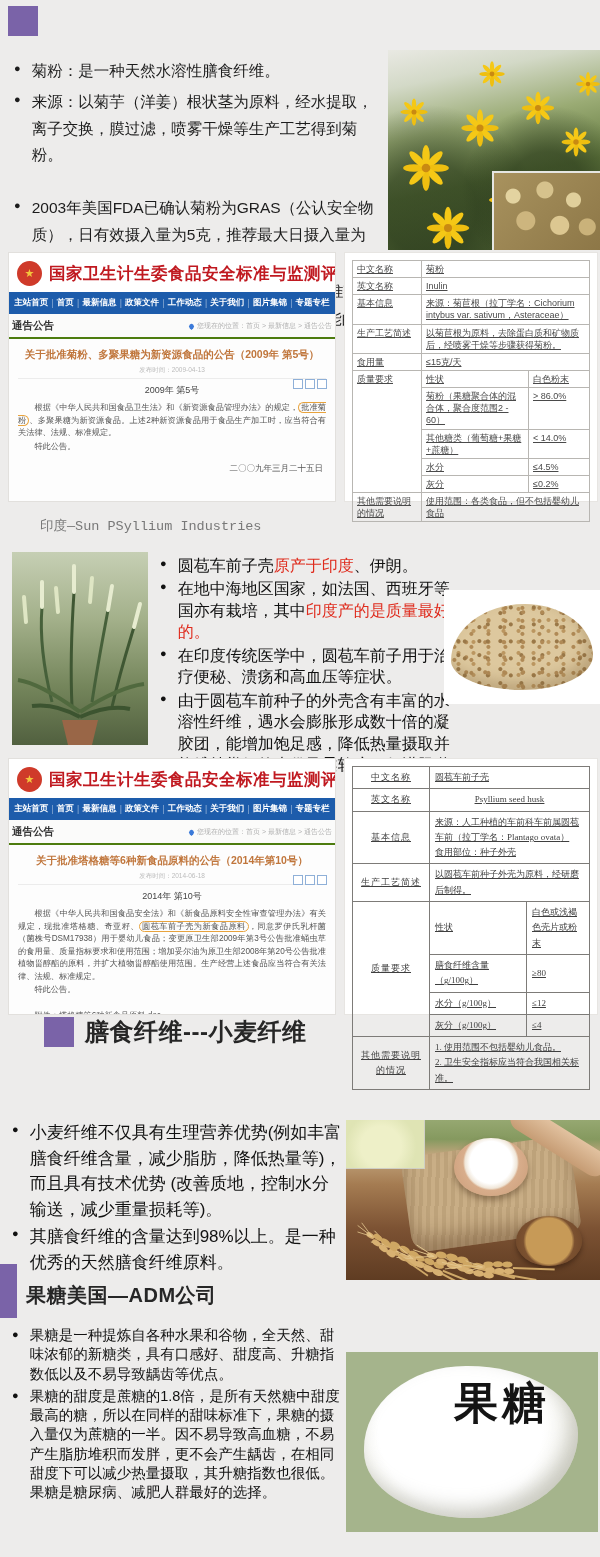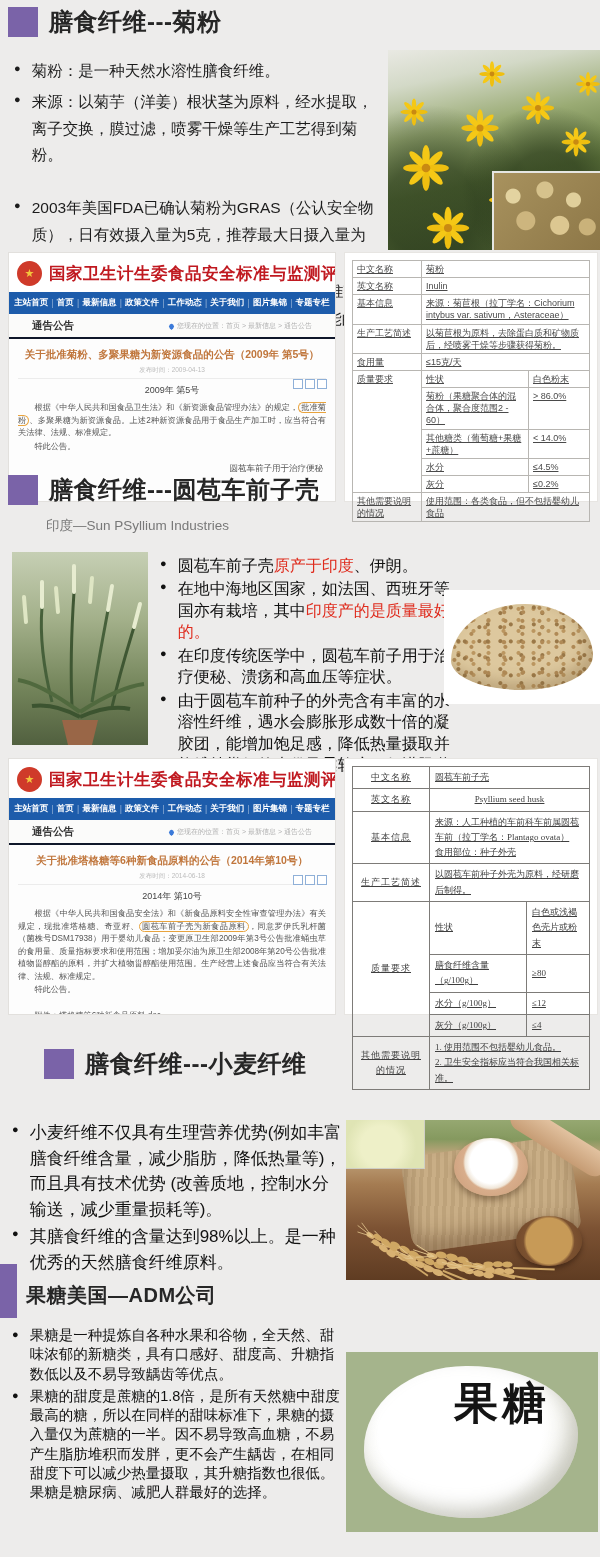--- a/index.html
+++ b/index.html
@@ -28,21 +28,21 @@
   .subtitle3{position:absolute;font-size:15px;color:#5c5c5c;letter-spacing:1px;}
   
   .gov{position:absolute;width:328px;background:#fdfdfd;border:1px solid #e2e0dd;box-sizing:border-box;overflow:hidden;}
   .gov-top{display:flex;align-items:center;gap:7px;padding:8px 8px 6px;background:#fff;}
   .emblem{width:25px;height:25px;border-radius:50%;background:#cf3a2a;display:flex;align-items:center;justify-content:center;
           color:#f3c53d;font-size:11px;flex:0 0 auto;}
   .site-title{font-size:16.5px;font-weight:bold;color:#c01920;white-space:nowrap;letter-spacing:.5px;}
   .gov-nav{background:#1d5cab;display:flex;justify-content:space-evenly;align-items:center;padding:5px 2px;
            font-size:8.5px;color:#fff;font-weight:bold;white-space:nowrap;}
   .gov-nav .sep{color:rgba(255,255,255,.5);font-weight:normal;}
-  .notice-row{display:flex;justify-content:space-between;align-items:center;padding:5px 23px 4px;border-bottom:2px solid #0f172a;background:#fbfbfa;}
+  .notice-row{display:flex;justify-content:space-between;align-items:center;padding:5px 3px 4px;border-bottom:2px solid #4d7c0f;background:#fbfbfa;}
   .notice-label{font-size:10.5px;font-weight:bold;color:#333;}
   .crumb{font-size:7px;color:#b0b0b0;display:flex;align-items:center;gap:3px;}
   .pin{width:5px;height:5px;background:#3b7ad9;border-radius:50% 50% 50% 0;transform:rotate(-45deg);flex:0 0 auto;}
   .article{position:relative;padding:5px 9px 4px;background:#fdfdfd;}
   .a-title{text-align:center;color:#c0763c;font-size:10.5px;font-weight:bold;line-height:1.35;margin:3px 6px 0;}
   .a-date{text-align:center;font-size:6.5px;color:#bcbcbc;margin:5px 0 2px;}
   .a-icons{position:absolute;right:8px;display:flex;gap:2px;}
   .a-icons span{width:8px;height:8px;border:1px solid #8fb0d8;background:#fff;display:block;}
   .a-div{border-top:1px solid #ececec;margin:3px 0 5px;}
   .a-docno{text-align:center;font-size:9px;color:#444;margin:3px 0 5px;}
@@ -106,21 +106,20 @@
       box-shadow:inset -8px -10px 18px rgba(150,150,135,.45);}
   .sugar-label{position:absolute;left:96px;top:22px;font-size:44px;font-weight:bold;color:#141414;letter-spacing:4px;margin-left:12px;}
 </style>
 </head>
 <body>
 
 <div id="page">
 
   <div class="sec-header" style="left:8px;top:6px;">
     <div class="sq"></div>
-    <div class="sec-title">膳食纤维---菊粉</div>
   </div>
 
   <div class="blist blist1" style="left:14px;top:58px;">
     <div class="bi">
         <span class="mk">●</span>
         <span>菊粉：是一种天然水溶性膳食纤维。</span>
       </div>
     <div class="bi gap">
         <span class="mk">●</span>
         <span>来源：以菊芋（洋姜）根状茎为原料，经水提取，离子交换，膜过滤，喷雾干燥等生产工艺得到菊粉。</span>
@@ -200,21 +199,21 @@
         <span></span>
           <span></span>
           <span></span>
       </div>
       <div class="a-div"></div>
       <div class="a-docno">2009年 第5号</div>
       <div class="a-body">
         <p><span>根据《中华人民共和国食品卫生法》和《新资源食品管理办法》的规定，</span><span class="hl">批准菊粉</span><span>、多聚果糖为新资源食品。上述2种新资源食品用于食品生产加工时，应当符合有关法律、法规、标准规定。</span></p>
         <p>特此公告。</p>
       </div>
-      <div class="a-sign">圆苞车前子用于治疗便秘</div>
+      <div class="a-sign">二〇〇九年三月二十五日</div>
     </div>
   </div>
 
   <div class="panel" style="left:344px;top:252px;width:254px;height:250px;">
     <table class="t1">
       <tbody>
           <tr>
             <td class="lb">中文名称</td>
             <td colspan="2">菊粉</td>
           </tr>
@@ -256,25 +255,21 @@
             <td class="qv">≤0.2%</td>
           </tr>
       <tr>
             <td class="lb">其他需要说明的情况</td>
             <td colspan="2">使用范围：各类食品，但不包括婴幼儿食品</td>
           </tr>
     </tbody>
       </table>
   </div>
 
-  <div class="sec-header" style="left:8px;top:474px;">
-    <div class="sq"></div>
-    <div class="sec-title">膳食纤维---圆苞车前子壳</div>
-  </div>
-  <div class="subtitle2" style="left:46px;top:517px;">印度—Sun PSyllium Industries</div>
+  <div class="subtitle2" style="left:40px;top:517px;font-family:Liberation Mono, monospace;">印度—Sun PSyllium Industries</div>
 
   <div class="img img-plant" style="left:12px;top:552px;width:136px;height:193px;">
     <svg viewBox="0 0 136 193" width="136" height="193">
       <path d="M40,150 C30,110 28,80 30,55" stroke="#46603a" stroke-width="3" fill="none"></path>
       <path d="M60,155 C58,110 60,70 62,40" stroke="#3f5733" stroke-width="3" fill="none"></path>
       <path d="M80,150 C86,110 92,80 96,58" stroke="#46603a" stroke-width="3" fill="none"></path>
       <path d="M100,155 C108,120 116,95 122,75" stroke="#3f5733" stroke-width="3" fill="none"></path>
       <path d="M30,55 L30,30" stroke="#e7ecd0" stroke-width="4" stroke-linecap="round"></path>
       <path d="M62,40 L62,14" stroke="#e7ecd0" stroke-width="4" stroke-linecap="round"></path>
       <path d="M96,58 L100,34" stroke="#e7ecd0" stroke-width="4" stroke-linecap="round"></path>
@@ -398,21 +393,21 @@
             <td class="qv">≤4</td>
           </tr>
       <tr>
             <td class="lb">其他需要说明的情况</td>
             <td colspan="2"><span>1. 使用范围不包括婴幼儿食品。</span><br><span>2. 卫生安全指标应当符合我国相关标准。</span></td>
           </tr>
     </tbody>
       </table>
   </div>
 
-  <div class="sec-header" style="left:8px;top:1048px;padding-left:36px;">
+  <div class="sec-header" style="left:8px;top:1016px;padding-left:36px;">
     <div class="sq"></div>
     <div class="sec-title">膳食纤维---小麦纤维</div>
   </div>
 
   <div class="blist blist3" style="left:12px;top:1120px;">
     <div class="bi">
         <span class="mk">●</span>
         <span>小麦纤维不仅具有生理营养优势(例如丰富膳食纤维含量，减少脂肪，降低热量等)，而且具有技术优势 (改善质地，控制水分输送，减少重量损耗等)。</span>
       </div>
     <div class="bi">

